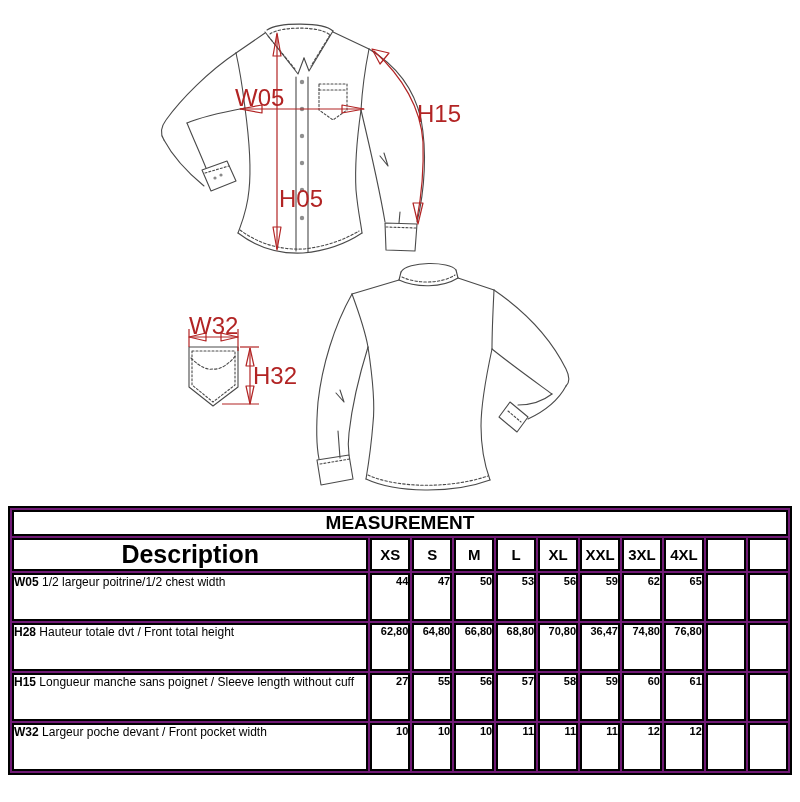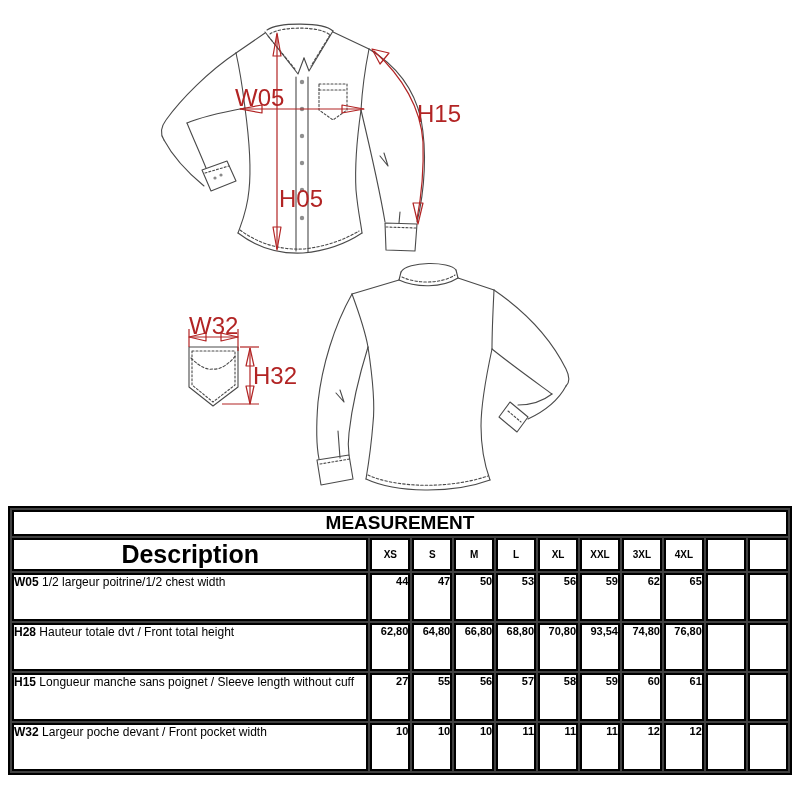--- a/index.html
+++ b/index.html
@@ -8,26 +8,26 @@
     font-family:"Liberation Sans",sans-serif;overflow:hidden;margin-top:20px;
   }
   svg{position:absolute;left:0;top:0;}
   .dim-label{
     position:absolute;color:#b22424;font-size:24px;line-height:1;
     font-family:"Liberation Sans",sans-serif;letter-spacing:0px;white-space:nowrap;
   }
   table.meas{
     position:absolute;left:8px;top:486px;width:784px;
     border-collapse:separate;border-spacing:2px;border:2px solid #000;
-    table-layout:fixed;background:#404040;
+    table-layout:fixed;background:#701a75;
   }
   table.meas td{border:2px solid #000;background:#fff;overflow:hidden;padding:0;}
   td.title-cell{font-weight:bold;font-size:19px;text-align:center;vertical-align:middle;height:21px;}
   td.desc-hdr{font-weight:bold;font-size:25px;text-align:center;vertical-align:middle;height:25px;}
-  td.size-hdr{font-weight:bold;font-size:10px;text-align:center;vertical-align:middle;}
+  td.size-hdr{font-weight:bold;font-size:15px;text-align:center;vertical-align:middle;}
   td.desc-cell{font-size:12px;line-height:1.23;vertical-align:top;padding:1px 3px 0 1px;height:44px;}
   td.desc-cell b{font-weight:bold;}
   td.val-cell{font-weight:bold;font-size:11px;text-align:right;vertical-align:top;padding-top:7px;}
 </style>
 </head>
 <body>
 
 <div class="canvas">
 
   <svg width="800" height="486" viewBox="0 0 800 486">
@@ -203,21 +203,21 @@
         <td class="val-cell"></td>
       </tr>
 
       <tr>
         <td class="desc-cell"><b>H28</b> <span>Hauteur totale dvt / Front total height</span></td>
         <td class="val-cell">62,80</td>
         <td class="val-cell">64,80</td>
         <td class="val-cell">66,80</td>
         <td class="val-cell">68,80</td>
         <td class="val-cell">70,80</td>
-        <td class="val-cell">93,54</td>
+        <td class="val-cell">36,47</td>
         <td class="val-cell">74,80</td>
         <td class="val-cell">76,80</td>
         <td class="val-cell"></td>
         <td class="val-cell"></td>
       </tr>
 
       <tr>
         <td class="desc-cell"><b>H15</b> <span>Longueur manche sans poignet / Sleeve length without cuff</span></td>
         <td class="val-cell">27</td>
         <td class="val-cell">55</td>

